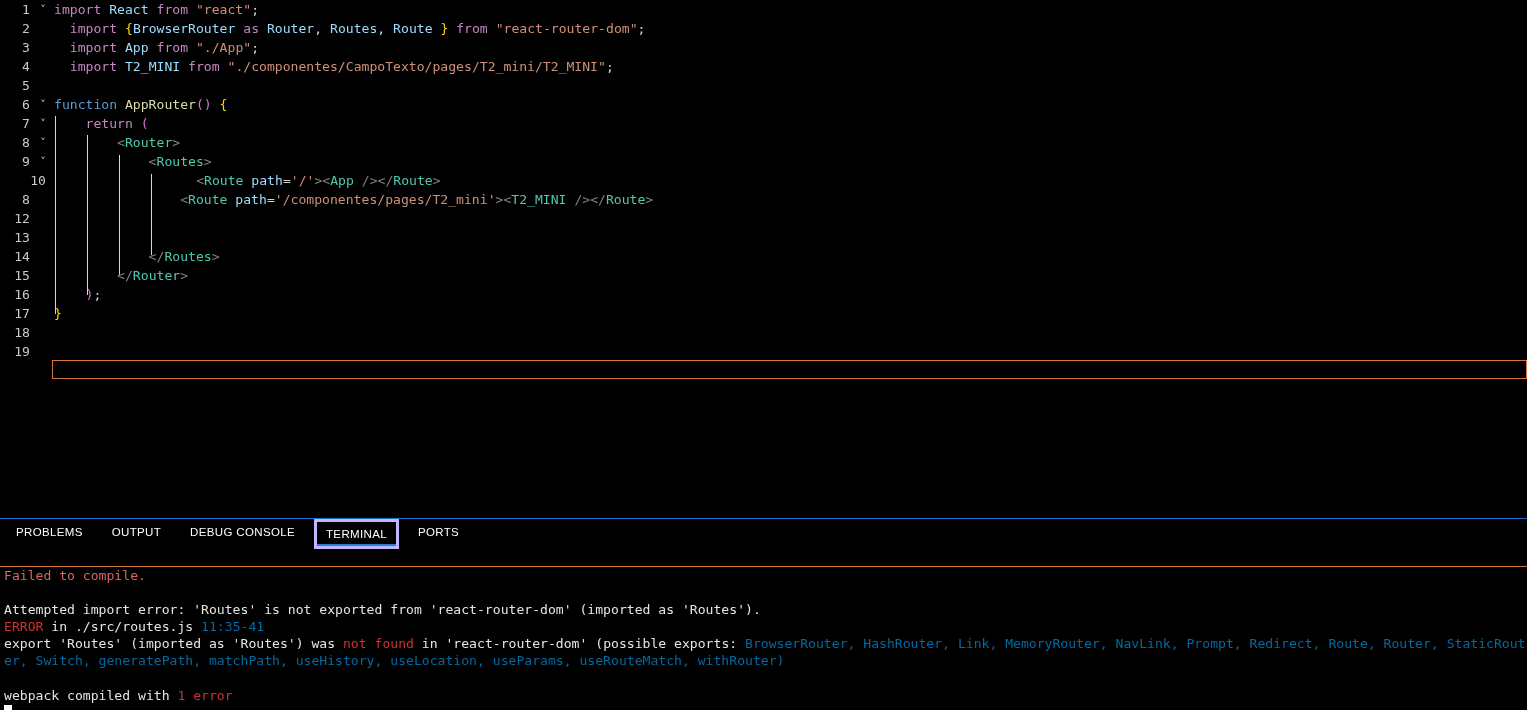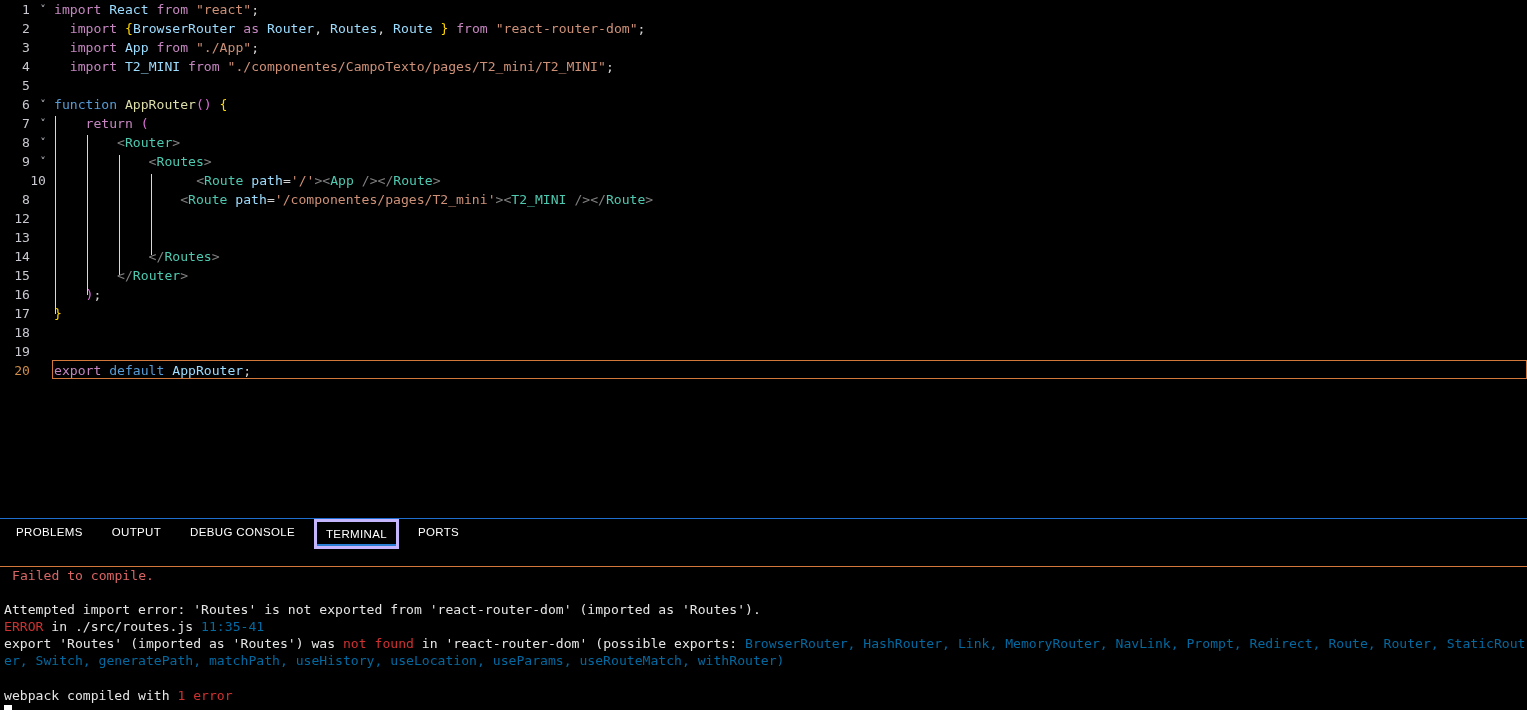--- a/index.html
+++ b/index.html
@@ -157,21 +157,21 @@
     color: #ffffff;
     padding-left: 4px;
     box-sizing: border-box;
   }
   .term-line {
     white-space: pre-wrap;
     word-break: break-all;
     min-height: 17.1px;
   }
   .tc-red    { color: #cd3131; }
-  .tc-salmon { color: #d96565; margin-left: 8px; }
+  .tc-salmon { color: #d96565; }
   .tc-green  { color: #0369a1; }
   .tc-white  { color: #e5e5e5; }
   .cursor-block {
     display: inline-block;
     width: 8px;
     height: 14px;
     background: #ffffff;
     vertical-align: -2px;
   }
 </style>
@@ -280,24 +280,20 @@
   <div class="code-line" style="top:323px;position:absolute;left:0;width:100%">
     <span class="gutter">18</span>
     <span class="code-text"></span>
   </div>
 
   <div class="code-line" style="top:342px;position:absolute;left:0;width:100%">
     <span class="gutter">19</span>
     <span class="code-text"></span>
   </div>
 
-  <div class="code-line" style="top:361px;position:absolute;left:0;width:100%">
-    <span class="gutter active">20</span>
-    <span class="code-text"><span class="t-kw">export</span> <span class="t-blue">default</span> <span class="t-id">AppRouter</span><span class="t-punc">;</span></span>
-  </div>
 
   <div class="active-line-box" style="top:360px;"></div>
 </div>
 
 <div id="panel">
   <div id="panel-top-border"></div>
 
   <div id="panel-tabs">
     <div class="panel-tab">PROBLEMS</div>
     <div class="panel-tab">OUTPUT</div>

